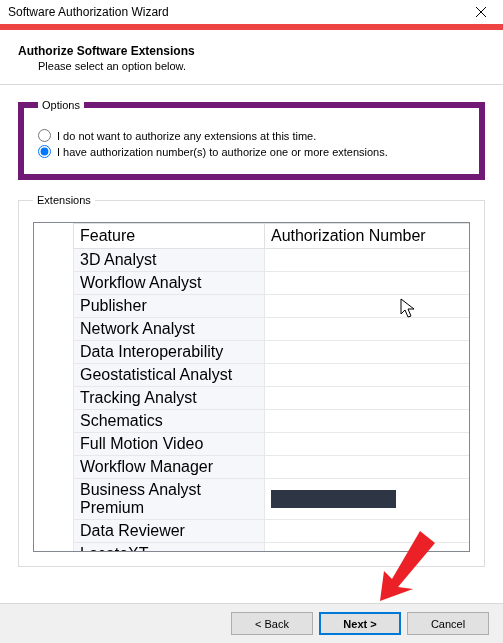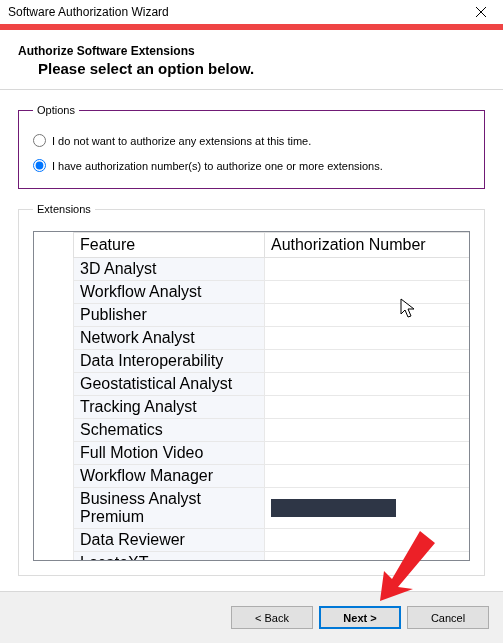--- a/index.html
+++ b/index.html
@@ -26,38 +26,38 @@
       display:flex; align-items:center; justify-content:center;
       cursor:pointer;
     }
     .close-btn svg { width:10px; height:10px; }
     .header {
       padding: 14px 18px 12px 18px;
       border-bottom: 1px solid #d8d8d8;
       background: #fff;
     }
     .header-title { font-weight: bold; font-size: 12px; }
-    .header-subtitle { font-size: 15px; padding-left: 20px; margin-top:2px;font-weight:bold; }
+    .header-subtitle { font-size: 11px; padding-left: 20px; margin-top:2px; }
     .content {
       padding: 14px 18px 10px 18px;
     }
     fieldset.options {
-      border: 1px solid #701a75;
+      border: 6px solid #701a75;
       padding: 18px 14px 16px 14px;
       margin-bottom: 14px;
       position: relative;
     }
     fieldset.options legend {
       font-size: 11px; padding: 0 4px;
       color: #000;
     }
     .radio-row {
       display:flex; align-items:center; gap:6px;
       font-size:11px;
-      margin-bottom: 12px;
+      margin-bottom: 3px;
     }
     .radio-row:last-child { margin-bottom:0; }
     .radio-row input[type=radio]{ margin:0; }
     fieldset.extensions {
       border: 1px solid #dcdcdc;
       padding: 16px 14px 14px 14px;
       position: relative;
     }
     fieldset.extensions legend {
       font-size: 11px; padding: 0 4px;
@@ -97,21 +97,21 @@
       display:inline-block;
       width: 125px; height: 18px;
       background:#2e3646;
       vertical-align:middle;
     }
     .footer {
       position:absolute;
       bottom:0; left:0; right:0;
       border-top: 1px solid #d8d8d8;
       background:#f0f0f0;
-      height: 52px;
+      height: 40px;
       display:flex;
       align-items:center;
       justify-content:flex-end;
       gap: 6px;
       padding-right: 14px;
     }
     button.btn {
       min-width: 82px; height: 23px;
       font-size:11px;
       background:#e1e1e1;

